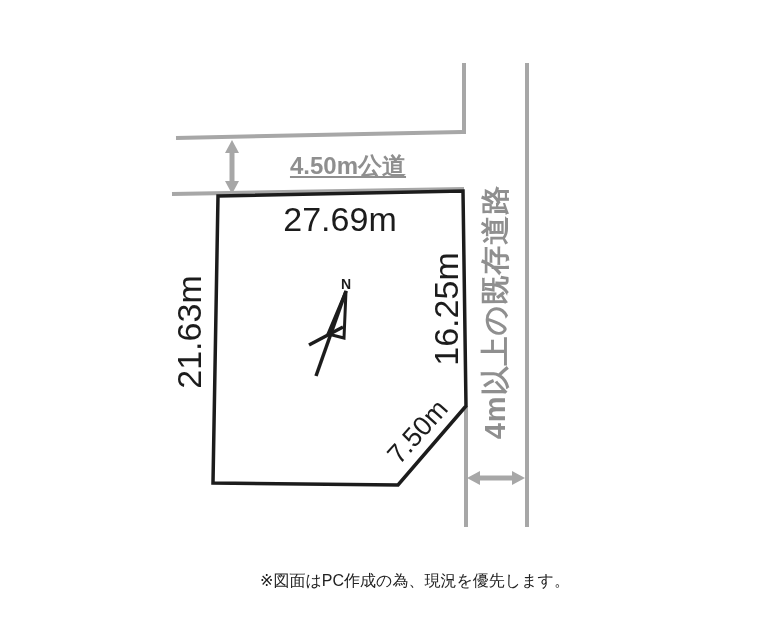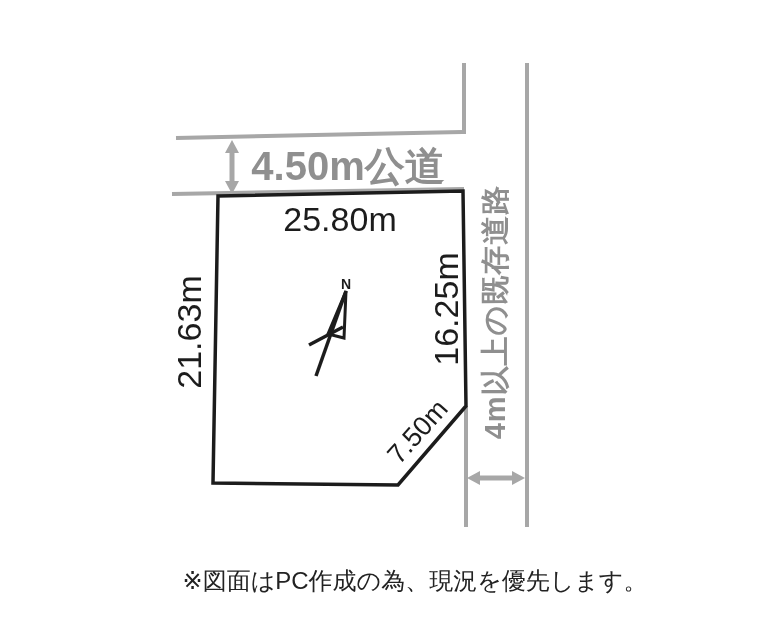--- a/index.html
+++ b/index.html
@@ -21,29 +21,29 @@
     color:#1c1c1c;
     font-size:34px;
     font-weight:400;
   }
   .dim-rot90{transform:translate(-50%,-50%) rotate(-90deg);}
   .dim-diag{font-size:27px;transform:translate(-50%,-50%) rotate(-48deg);}
   .road-lbl{
     color:#8f8f8f;
     font-weight:700;
   }
-  .road-top{font-size:40px;}
+  .road-top{font-size:24px;text-decoration:underline;}
   .road-right{
     font-size:29px;
     transform:translate(-50%,-50%) rotate(-90deg);
     letter-spacing:1px;
   }
   .note{
     color:#222222;
-    font-size:24px;
+    font-size:16px;
     font-weight:400;
   }
 </style>
 </head>
 <body>
 
 <div class="canvas">
 
   <svg width="772" height="626" viewBox="0 0 772 626">
 
@@ -77,20 +77,20 @@
       <line x1="316" y1="376" x2="346" y2="291" stroke="#1c1c1c" stroke-width="3.5"></line>
       <polygon points="346,291 328,334 344,338" fill="none" stroke="#1c1c1c" stroke-width="3"></polygon>
       <line x1="309" y1="345" x2="343" y2="327" stroke="#1c1c1c" stroke-width="3.5"></line>
       <text x="341" y="289" font-size="14" font-weight="bold" fill="#1c1c1c" font-family="Liberation Sans, DejaVu Sans, sans-serif">N</text>
     </g>
   </svg>
 
   <div class="lbl road-lbl road-top" style="left:348px;top:166px;">4.50m公道</div>
   <div class="lbl road-lbl road-right" style="left:495px;top:312px;">4m以上の既存道路</div>
 
-  <div class="lbl dim" style="left:340px;top:219px;">25.80m</div>
+  <div class="lbl dim" style="left:340px;top:219px;">27.69m</div>
   <div class="lbl dim dim-rot90" style="left:189px;top:332px;">21.63m</div>
   <div class="lbl dim dim-rot90" style="left:446px;top:309px;">16.25m</div>
   <div class="lbl dim dim-diag" style="left:418px;top:432px;">7.50m</div>
 
   <div class="lbl note" style="left:415px;top:581px;">※図面はPC作成の為、現況を優先します。</div>
 
 </div>
 
 </body></html>

